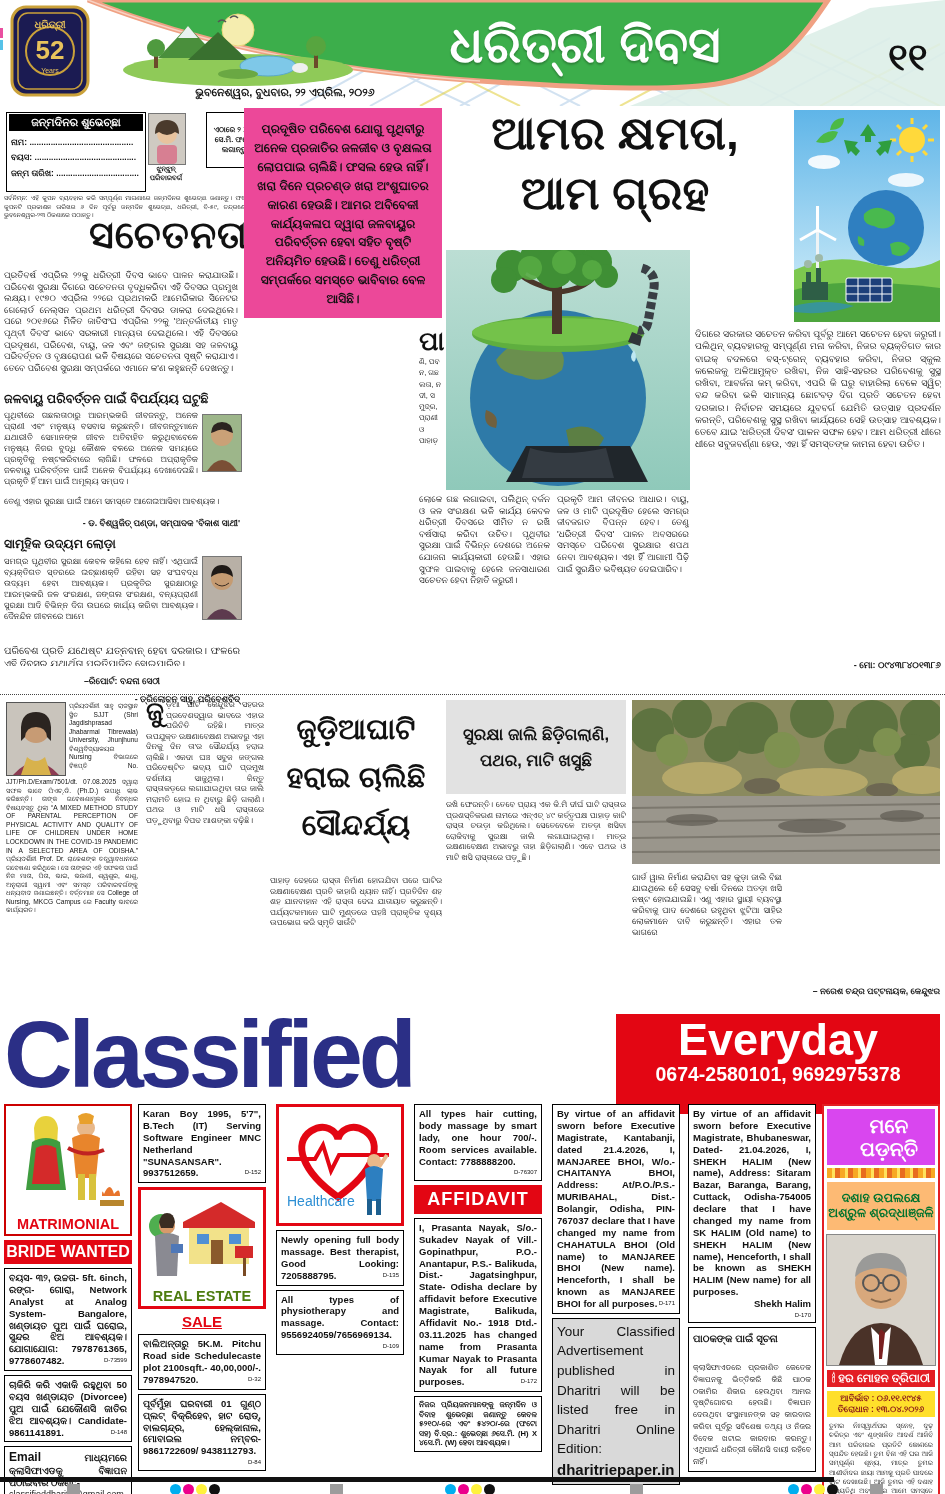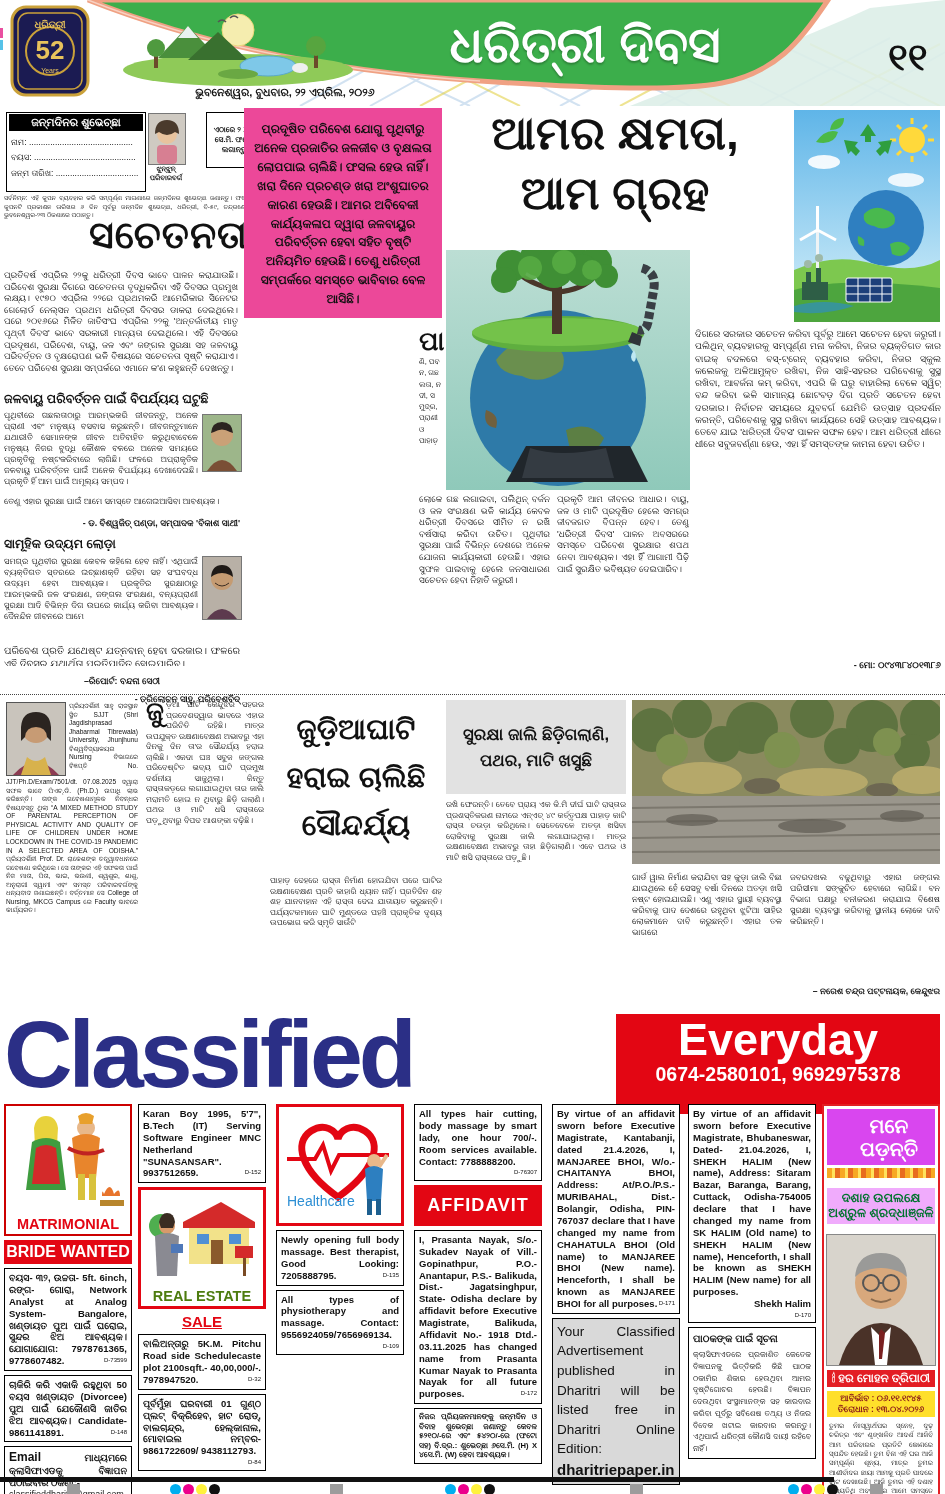--- a/index.html
+++ b/index.html
@@ -96,21 +96,21 @@
     <div class="abs ctr b" style="left:160px;top:86px;width:250px;font-size:11px;">ଭୁବନେଶ୍ୱର, ବୁଧବାର, ୨୨ ଏପ୍ରିଲ, ୨୦୨୬</div>
     <div class="abs ctr b" style="left:415px;top:16px;width:340px;font-size:50px;color:#fff;text-shadow:0 2px 2px rgba(0,0,0,.25);">ଧରିତ୍ରୀ ଦିବସ</div>
     <div class="abs b" style="left:888px;top:36px;font-size:38px;">୧୧</div>
   </div>
 
   <div class="abs" style="left:0;top:28px;width:3px;height:10px;background:#e94fa0;"></div>
   <div class="abs" style="left:0;top:40px;width:3px;height:10px;background:#56c2e8;"></div>
 
   <div class="abs" style="left:6px;top:112px;width:140px;height:80px;border:1.5px solid #000;padding:2px 4px;box-sizing:border-box;">
     <div style="background:#000;color:#fff;font-size:11px;font-weight:bold;text-align:center;padding:2px 0;margin:-1px -2px 4px -2px;">ଜନ୍ମଦିନର ଶୁଭେଚ୍ଛା</div>
-    <div style="font-size:8.5px;font-weight:normal;line-height:1.8;">
+    <div style="font-size:8.5px;font-weight:bold;line-height:1.8;">
       <div>ନାମ: ............................................</div>
       <div>ବୟସ: ...........................................</div>
       <div>ଜନ୍ମ ତାରିଖ: ...................................</div>
     </div>
   </div>
   <svg class="abs headshot" style="left:148px;top:113px;" width="36" height="50" viewBox="0 0 36 50">
     <rect width="36" height="50" fill="#cfcac2"></rect>
     <circle cx="18" cy="20" r="10" fill="#e8c39e"></circle>
     <path d="M6,20 q0,-14 12,-14 q12,0 12,14 l-4,-2 q-8,6 -16,0 Z" fill="#4a3a2c"></path>
     <rect x="8" y="31" width="20" height="19" rx="4" fill="#d77f92"></rect>
@@ -330,21 +330,20 @@
       <line x1="0" y1="138" x2="308" y2="134"></line>
         <line x1="0" y1="152" x2="308" y2="150"></line>
     </g>
     <g fill="#5f5b52" opacity=".7">
       <ellipse cx="60" cy="120" rx="26" ry="6"></ellipse>
         <ellipse cx="180" cy="126" rx="34" ry="7"></ellipse>
         <ellipse cx="270" cy="116" rx="22" ry="6"></ellipse>
     </g>
   </svg>
   <div class="abs jus odia-body" style="left:632px;top:872px;width:150px;height:136px;font-size:8.4px;overflow:hidden;">ଗାର୍ଡ ୱାଲ ନିର୍ମାଣ କରାଯିବା ସହ କୁଡ଼ା ଜାଲି ବିଛା ଯାଇଥିଲେ ହେଁ ସେସବୁ ବର୍ଷା ଦିନରେ ଅତଡ଼ା ଖସି ନଷ୍ଟ ହୋଇଯାଇଛି। ଏଣୁ ଏହାର ସ୍ଥାୟୀ ବ୍ୟବସ୍ଥା କରିବାକୁ ପାଦ ଦେଶରେ ରହୁଥିବା ଝୁଟିଆ ସାହିର ଲୋକମାନେ ଦାବି କରୁଛନ୍ତି। ଏହାର ତଳ ଭାଗରେ</div>
-  <div class="abs jus odia-body" style="left:790px;top:872px;width:150px;height:120px;font-size:8.4px;overflow:hidden;">ଜବରଦଖଲ ବଢୁଥିବାରୁ ଏହାର ଜଙ୍ଗଲ ପରିସୀମା ସଙ୍କୁଚିତ ହେବାରେ ଲାଗିଛି। ବନ ବିଭାଗ ପକ୍ଷରୁ ବନୀକରଣ କରାଯାଇ ବିଶେଷ ସୁରକ୍ଷା ବ୍ୟବସ୍ଥା କରିବାକୁ ସ୍ଥାନୀୟ ଲୋକେ ଦାବି କରିଛନ୍ତି।</div>
   <div class="abs byline" style="left:790px;top:986px;width:150px;font-size:8.6px;">– ନରେଶ ଚନ୍ଦ୍ର ପଟ୍ଟନାୟକ, କେନ୍ଦୁଝର</div>
 
   <div class="abs b" style="left:4px;top:1000px;width:610px;font-size:95px;color:#2b2f86;letter-spacing:-4px;">Classified</div>
   <div class="abs" style="left:616px;top:1014px;width:324px;height:100px;background:#e30613;">
     <div class="ctr b" style="font-size:45px;color:#fff;line-height:1.05;margin-top:2px;">Everyday</div>
     <div class="ctr b" style="font-size:19.5px;color:#fff;">0674-2580101, 9692975378</div>
   </div>
 
   <div class="cls-col" style="left:4px;">
     <div style="border:2.5px solid #c00;padding:2px;">
@@ -441,21 +440,21 @@
       <span>All types of physiotherapy and massage. Contact: 9556924059/7656969134.</span>
       <span class="adid">D-109</span>
     </div>
   </div>
 
   <div class="cls-col" style="left:414px;">
     <div class="ad">
       <span>All types hair cutting, body massage by smart lady, one hour 700/-. Room services available. Contact: 7788888200.</span>
       <span class="adid">D-76307</span>
     </div>
-    <div class="redbar" style="font-size:18px;padding:10px 0;letter-spacing:1px;">AFFIDAVIT</div>
+    <div class="redbar" style="font-size:18px;padding:4px 0;letter-spacing:1px;">AFFIDAVIT</div>
     <div class="ad">
       <span>I, Prasanta Nayak, S/o.- Sukadev Nayak of Vill.- Gopinathpur, P.O.- Anantapur, P.S.- Balikuda, Dist.- Jagatsinghpur, State- Odisha declare by affidavit before Executive Magistrate, Balikuda, Affidavit No.- 1918 Dtd.- 03.11.2025 has changed name from Prasanta Kumar Nayak to Prasanta Nayak for all future purposes.</span>
       <span class="adid">D-172</span>
     </div>
     <div class="ad ctr" style="font-size:7.6px;font-weight:600;">ନିଜର ପ୍ରିୟଜନମାନଙ୍କୁ ଜନ୍ମଦିନ ଓ ବିବାହ ଶୁଭେଚ୍ଛା ଜଣାନ୍ତୁ କେବଳ ୫୨୧୦/-ରେ ଏବଂ ୫୪୨୦/-ରେ (ଫଟୋ ସହ) ବି.ଦ୍ର.: ଶୁଭେଚ୍ଛା ୬ସେ.ମି. (H) X ୪ସେ.ମି. (W) ହେବା ଆବଶ୍ୟକ।</div>
   </div>
 
   <div class="cls-col" style="left:552px;">
     <div class="ad">
       <span>By virtue of an affidavit sworn before Executive Magistrate, Kantabanji, dated 21.4.2026, I, MANJAREE BHOI, W/o.- CHAITANYA BHOI, Address: At/P.O./P.S.- MURIBAHAL, Dist.- Bolangir, Odisha, PIN- 767037 declare that I have changed my name from CHAHATULA BHOI (Old name) to MANJAREE BHOI (New name). Henceforth, I shall be known as MANJAREE BHOI for all purposes.</span>
@@ -467,31 +466,31 @@
     </div>
   </div>
 
   <div class="cls-col" style="left:688px;">
     <div class="ad">
       <span>By virtue of an affidavit sworn before Executive Magistrate, Bhubaneswar, Dated- 21.04.2026, I, SHEKH HALIM (New name), Address: Sitaram Bazar, Baranga, Barang, Cuttack, Odisha-754005 declare that I have changed my name from SK HALIM (Old name) to SHEKH HALIM (New name), Henceforth, I shall be known as SHEKH HALIM (New name) for all purposes.</span>
       <div style="text-align:right;">Shekh Halim</div>
       <span class="adid">D-170</span>
     </div>
     <div class="ad ctr" style="font-weight:400;font-size:7.8px;line-height:1.5;">
-      <div class="b" style="font-size:10px;margin-bottom:3px;">ପାଠକଙ୍କ ପାଇଁ ସୂଚନା</div>
+      <div class="b" style="font-size:10px;margin-bottom:16px;">ପାଠକଙ୍କ ପାଇଁ ସୂଚନା</div>
       <span>କ୍ଲାସିଫାଏଡରେ ପ୍ରକାଶିତ କେତେକ ବିଜ୍ଞାପନକୁ ଭିତ୍ତିକରି କିଛି ପାଠକ ଠକାମିର ଶିକାର ହେଉଥିବା ଆମର ଦୃଷ୍ଟିଗୋଚର ହେଉଛି। ବିଜ୍ଞାପନ ଦେଉଥିବା ସଂସ୍ଥାମାନଙ୍କ ସହ କାରବାର କରିବା ପୂର୍ବରୁ ସବିଶେଷ ତଥ୍ୟ ଓ ନିଜର ବିବେକ ଖଟାଇ କାରବାର କରନ୍ତୁ। ଏଥିପାଇଁ ଧରିତ୍ରୀ କୌଣସି ଦାୟୀ ରହିବେ ନାହିଁ।</span>
     </div>
   </div>
 
   <div class="obit">
     <div style="background:#d946ef;margin:3px;padding:6px 0 4px 16px;">
       <div class="ctr b" style="color:#fff;font-size:20px;">ମନେ ପଡ଼ନ୍ତି</div>
     </div>
     <div style="height:10px;margin:0 3px;background:repeating-linear-gradient(90deg,#f7a823 0 5px,#ffe25c 5px 8px,#e86c1f 8px 13px);"></div>
-    <div style="background:#f0abfc;margin:10px 3px;padding:3px 0;">
+    <div style="background:#fdba74;margin:4px 3px;padding:9px 0;">
       <div class="ctr b" style="color:#00732e;font-size:12.5px;">ଦଶାହ ଉପଲକ୍ଷେ</div>
       <div class="ctr b" style="color:#00732e;font-size:12.5px;">ଅଶ୍ରୁଳ ଶ୍ରଦ୍ଧାଞ୍ଜଳି</div>
     </div>
     <svg width="108" height="130" viewBox="0 0 108 130" style="display:block;margin:0 auto;border:1px solid #888;">
       <rect width="108" height="130" fill="#d8d4cc"></rect>
       <circle cx="54" cy="48" r="26" fill="#d8a87c"></circle>
       <path d="M28,42 q2,-24 26,-24 q24,0 26,24 l-5,-4 q-21,-10 -42,0 Z" fill="#9a9a98"></path>
       <circle cx="44" cy="48" r="8" fill="none" stroke="#555" stroke-width="2"></circle>
       <circle cx="64" cy="48" r="8" fill="none" stroke="#555" stroke-width="2"></circle>
       <line x1="52" y1="48" x2="56" y2="48" stroke="#555" stroke-width="2"></line>

